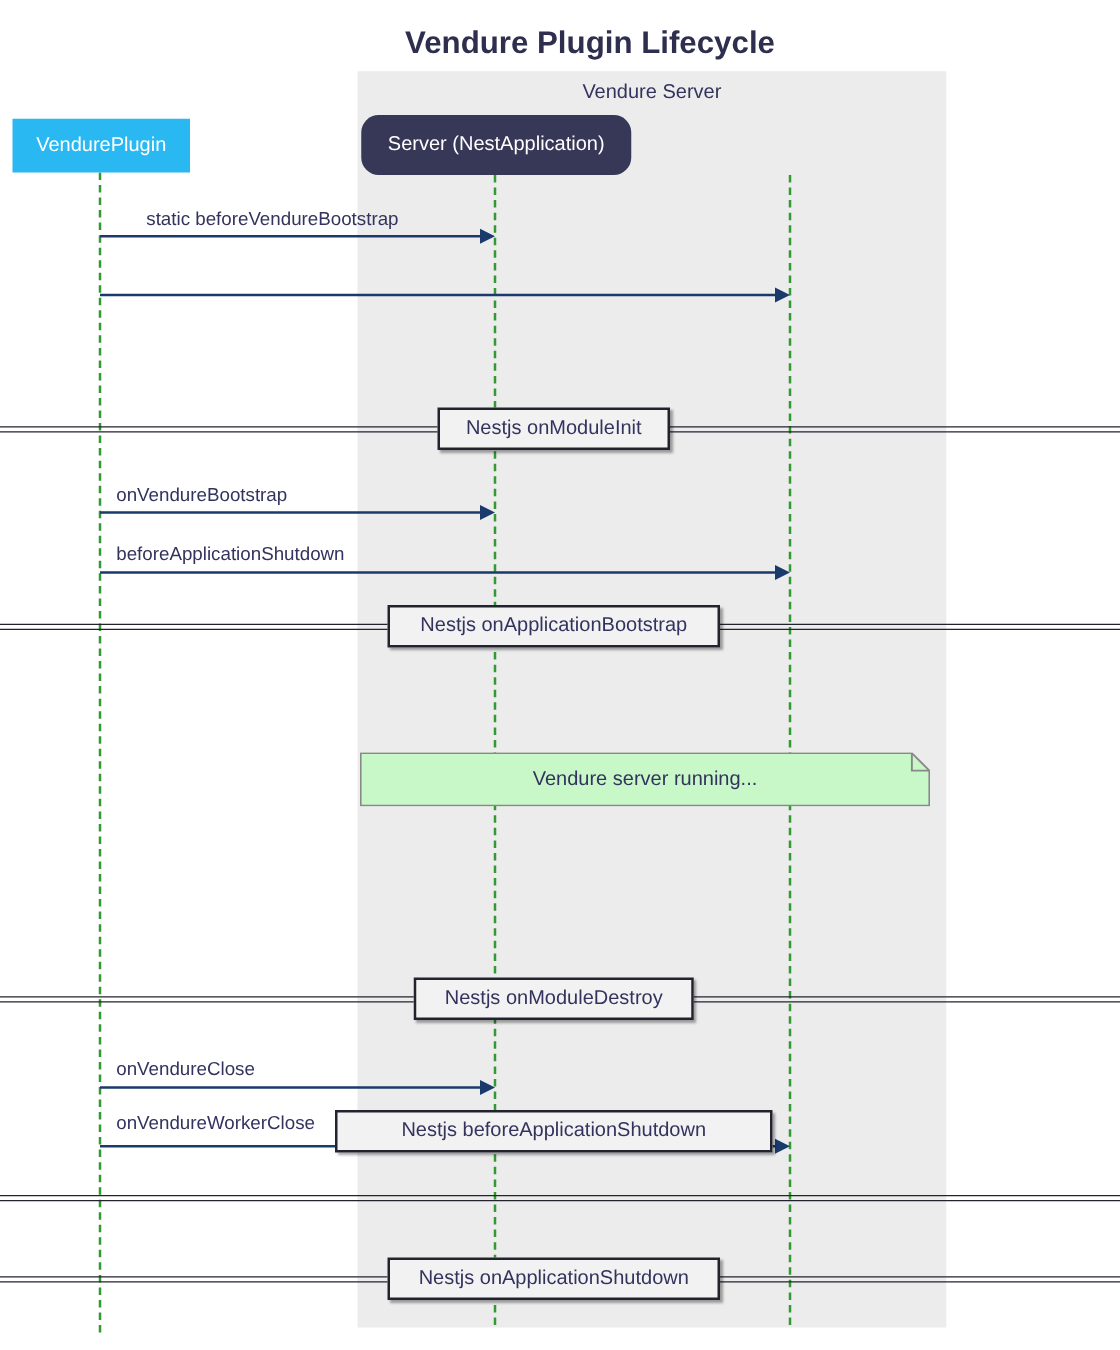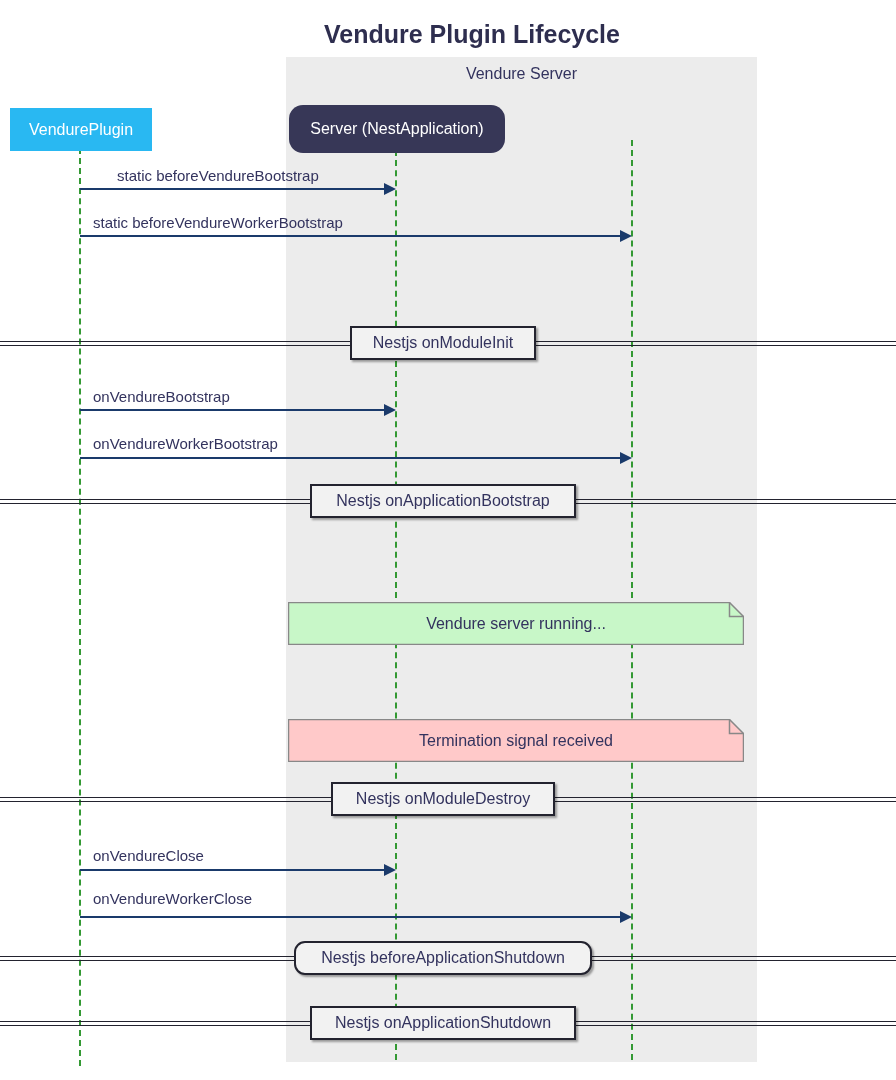--- a/index.html
+++ b/index.html
@@ -15,21 +15,21 @@
   .group-bg {
     position:absolute; left:286px; top:57px; width:471px; height:1005px;
     background:var(--group_bg,#ececec);
   }
   .group-label {
     position:absolute; left:286px; top:65px; width:471px; text-align:center;
     font-size:16px; color:var(--text,#33335e);
   }
   .actor {
     position:absolute; display:flex; align-items:center; justify-content:center;
-    color:#ffffff; font-size:16px; white-space:nowrap;margin-top:13px;
+    color:#ffffff; font-size:16px; white-space:nowrap;
   }
   .actor.plugin { background:var(--plugin_box,#29b8f2); }
   .actor.navy   { background:var(--server_box,#373757); }
   .lifeline {
     position:absolute; width:0; border-left:2px dashed var(--lifeline,#339933);
   }
   .msg-label {
     position:absolute; font-size:15px; color:var(--text,#33335e); white-space:nowrap;
   }
   .msg-line {
@@ -76,29 +76,28 @@
   <div class="title">Vendure Plugin Lifecycle</div>
 
   <div class="lifeline" style="left:79px; top:138px; height:928px;"></div>
   <div class="lifeline" style="left:395px; top:140px; height:920px;"></div>
   <div class="lifeline" style="left:631px; top:140px; height:920px;"></div>
 
   <div class="msg-label" style="left:93px; top:167px;margin-left:24px;">static beforeVendureBootstrap</div>
   <div class="msg-line" style="left:80px; top:188px; width:304px;"></div>
   <div class="msg-arrow" style="left:384px; top:183px;"></div>
 
-  <div class="msg-label" style="left:93px; top:214px;">static beforeVendureWorkerBootstrap</div>
   <div class="msg-line" style="left:80px; top:235px; width:540px;"></div>
   <div class="msg-arrow" style="left:620px; top:230px;"></div>
 
   <div class="msg-label" style="left:93px; top:388px;">onVendureBootstrap</div>
   <div class="msg-line" style="left:80px; top:409px; width:304px;"></div>
   <div class="msg-arrow" style="left:384px; top:404px;"></div>
 
-  <div class="msg-label" style="left:93px; top:435px;">onVendureWorkerBootstrap</div>
+  <div class="msg-label" style="left:93px; top:435px;">beforeApplicationShutdown</div>
   <div class="msg-line" style="left:80px; top:457px; width:540px;"></div>
   <div class="msg-arrow" style="left:620px; top:452px;"></div>
 
   <div class="msg-label" style="left:93px; top:847px;">onVendureClose</div>
   <div class="msg-line" style="left:80px; top:869px; width:304px;"></div>
   <div class="msg-arrow" style="left:384px; top:864px;"></div>
 
   <div class="msg-label" style="left:93px; top:890px;">onVendureWorkerClose</div>
   <div class="msg-line" style="left:80px; top:916px; width:540px;"></div>
   <div class="msg-arrow" style="left:620px; top:911px;"></div>
@@ -106,40 +105,33 @@
   <div class="divider-line" style="top:341px;"></div>
   <div class="divider-box" style="top:326px; width:186px;">Nestjs onModuleInit</div>
 
   <div class="divider-line" style="top:499px;"></div>
   <div class="divider-box" style="top:484px; width:266px;">Nestjs onApplicationBootstrap</div>
 
   <div class="divider-line" style="top:797px;"></div>
   <div class="divider-box" style="top:782px; width:224px;">Nestjs onModuleDestroy</div>
 
   <div class="divider-line" style="top:956px;"></div>
-  <div class="divider-box" style="top:941px; width:298px;border-radius:11px;">Nestjs beforeApplicationShutdown</div>
+  <div class="divider-box" style="top:888px; width:350px;">Nestjs beforeApplicationShutdown</div>
 
   <div class="divider-line" style="top:1021px;"></div>
   <div class="divider-box" style="top:1006px; width:266px;">Nestjs onApplicationShutdown</div>
 
   <div class="note success" style="top:602px;">
     <svg width="456" height="43" viewBox="0 0 456 43">
       <path class="body" d="M0.5,0.5 H441.5 L455.5,14.5 V42.5 H0.5 Z"></path>
       <path d="M441.5,0.5 V14.5 H455.5" fill="none"></path>
     </svg>
     <span class="note-text">Vendure server running...</span>
   </div>
 
-  <div class="note danger" style="top:719px;">
-    <svg width="456" height="43" viewBox="0 0 456 43">
-      <path class="body" d="M0.5,0.5 H441.5 L455.5,14.5 V42.5 H0.5 Z"></path>
-      <path d="M441.5,0.5 V14.5 H455.5" fill="none"></path>
-    </svg>
-    <span class="note-text">Termination signal received</span>
-  </div>
 
   <div class="actor plugin" style="left:10px; top:95px; width:142px; height:43px;">
     <span>VendurePlugin</span>
   </div>
   <div class="actor navy" style="left:289px; top:92px; width:216px; height:48px;border-radius:14px;">
     <span>Server (NestApplication)</span>
   </div>
 
 </div>
 

